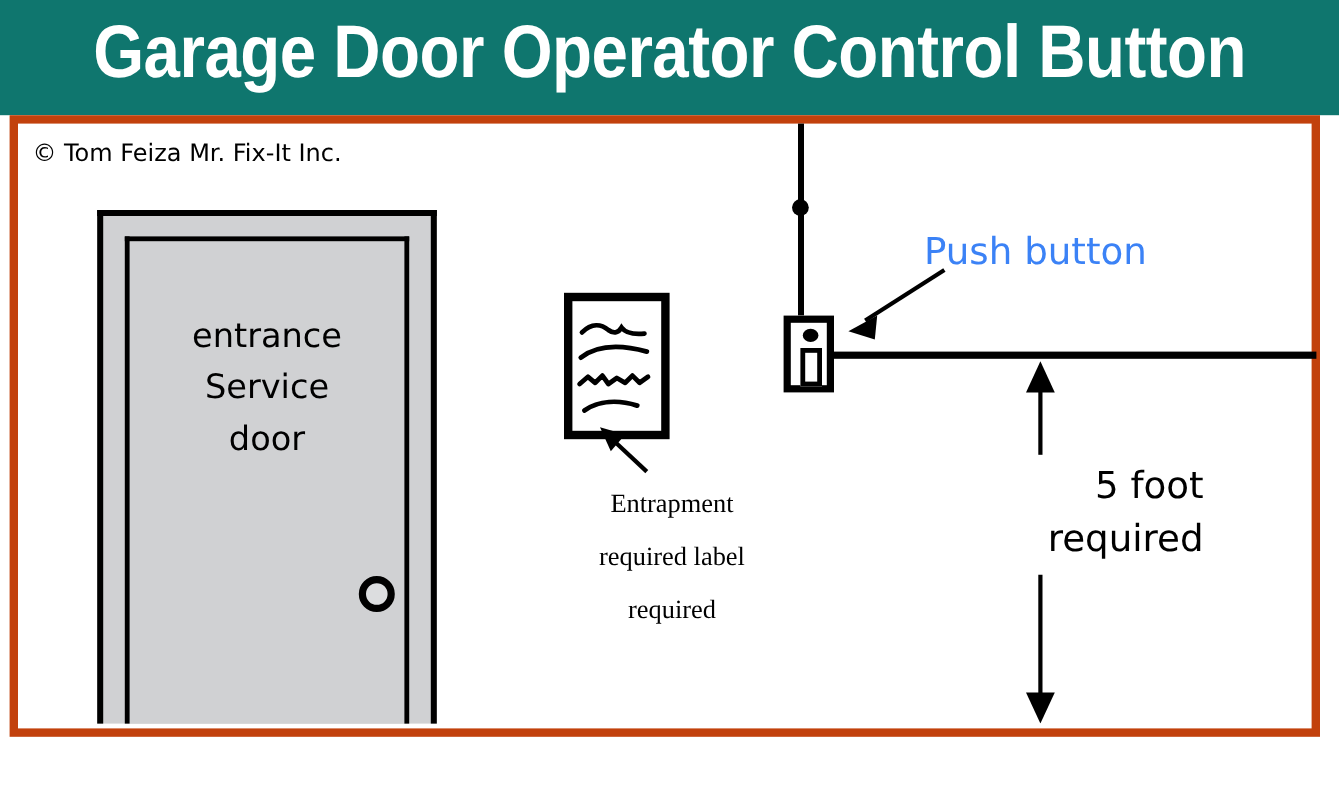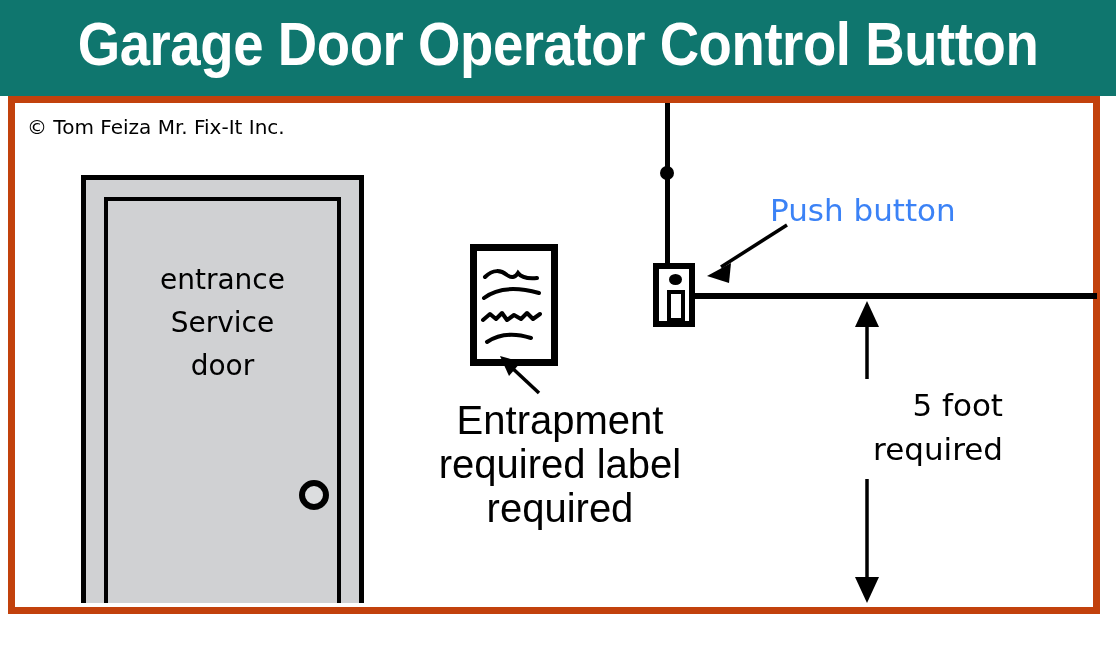--- a/index.html
+++ b/index.html
@@ -133,22 +133,22 @@
     left: 0; top: 0;
     width: 74px;
     height: 108px;
   }
   #warn-caption {
     position: absolute;
     left: 415px;
     top: 295px;
     width: 260px;
     text-align: center;
-    font-family: Liberation Sans, sans-serif;
-    font-size: 40px;
+    font-family: Liberation Serif, serif;
+    font-size: 22px;
     line-height: 44px;
     color: #000000;
   }
 
   
   #button-box {
     position: absolute;
     left: 638px;
     top: 160px;
     width: 30px;

